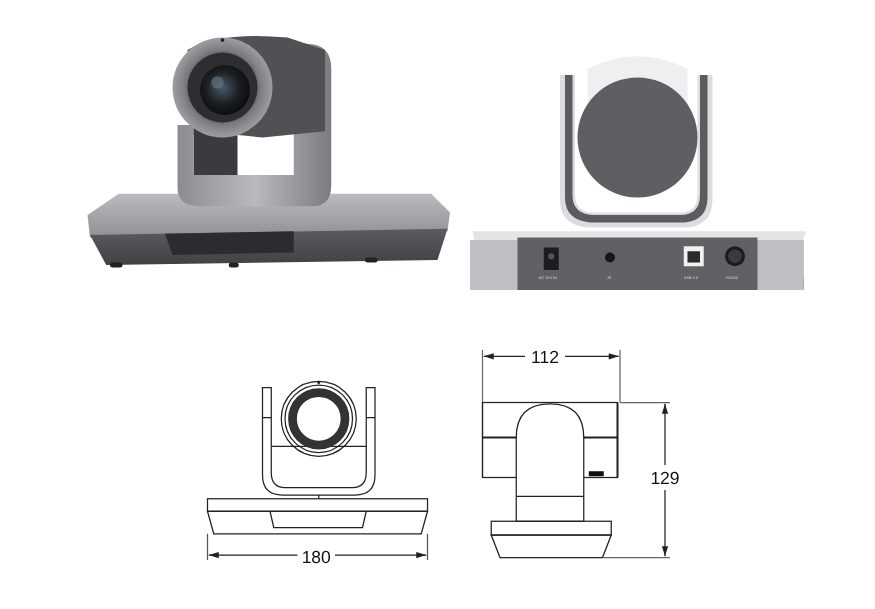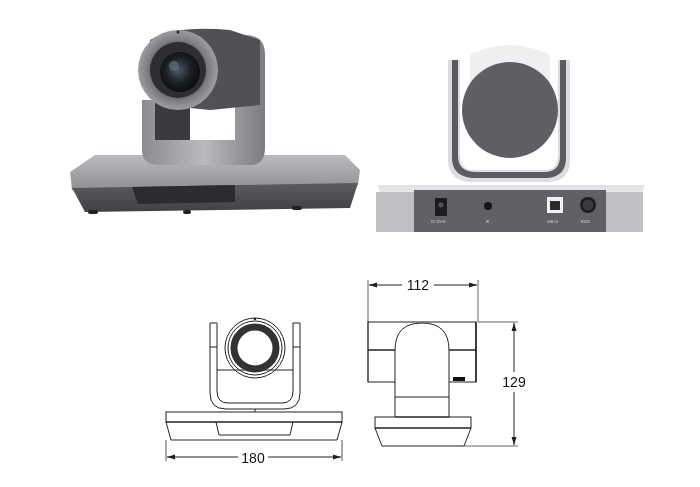--- a/index.html
+++ b/index.html
@@ -94,21 +94,21 @@
     </g>
 
     <path d="M78 30 L78 130 Q78 150 100 152 L180 152 Q200 150 200 130 L200 30 L188 30 L188 125 Q188 140 175 140 L104 140 Q90 140 90 125 L90 30 Z" fill="#dcdde0"></path>
     <path d="M82 30 L82 128 Q82 146 102 148 L178 148 Q196 146 196 128 L196 30 L190 30 L190 126 Q190 142 174 142 L106 142 Q88 142 88 126 L88 30 Z" fill="#5a5c60"></path>
 
     <path d="M100 25 Q140 5 180 25 L180 80 L100 80 Z" fill="#eeeff1"></path>
     <circle cx="140" cy="80" r="48" fill="#5d5f63"></circle>
   </svg>
 </div>
 
-<div class="panel" style="left:150px; top:305px; width:210px; height:170px;">
+<div class="panel" style="left:150px; top:292px; width:210px; height:170px;">
   <svg width="210" height="170" viewBox="0 0 210 170">
     <g fill="none" stroke="#222" stroke-width="1">
 
       <path d="M60 18 L60 88 Q60 104 76 104 L134 104 Q150 104 150 88 L150 18 L143 18 L143 86 Q143 98 132 98 L78 98 Q67 98 67 86 L67 18 Z"></path>
       <line x1="67" y1="65" x2="143" y2="65"></line>
       <line x1="60" y1="42" x2="67" y2="42"></line>
       <line x1="143" y1="42" x2="150" y2="42"></line>
 
       <circle cx="105" cy="43" r="30"></circle>
       <circle cx="105" cy="43" r="27"></circle>
@@ -124,21 +124,21 @@
       <line x1="17" y1="152" x2="88" y2="152"></line>
       <line x1="118" y1="152" x2="191" y2="152"></line>
     </g>
     <circle cx="105" cy="14" r="1.2" fill="#222"></circle>
     <polygon points="17,152 25,149.5 25,154.5" fill="#222"></polygon>
     <polygon points="191,152 183,149.5 183,154.5" fill="#222"></polygon>
     <text class="dim-label" x="103" y="158" text-anchor="middle">180</text>
   </svg>
 </div>
 
-<div class="panel" style="left:352px; top:270px; width:190px; height:200px;">
+<div class="panel" style="left:370px; top:270px; width:190px; height:200px;">
   <svg width="190" height="200" viewBox="0 0 190 200">
     <g fill="none" stroke="#222" stroke-width="1">
 
       <line x1="16" y1="10" x2="16" y2="112" stroke="#666"></line>
       <line x1="126" y1="10" x2="126" y2="52" stroke="#666"></line>
       <line x1="17" y1="15" x2="50" y2="15"></line>
       <line x1="82" y1="15" x2="125" y2="15"></line>
 
       <rect x="16" y="52" width="108" height="60"></rect>
       <line x1="16" y1="80" x2="124" y2="80" stroke-width="1.5"></line>

